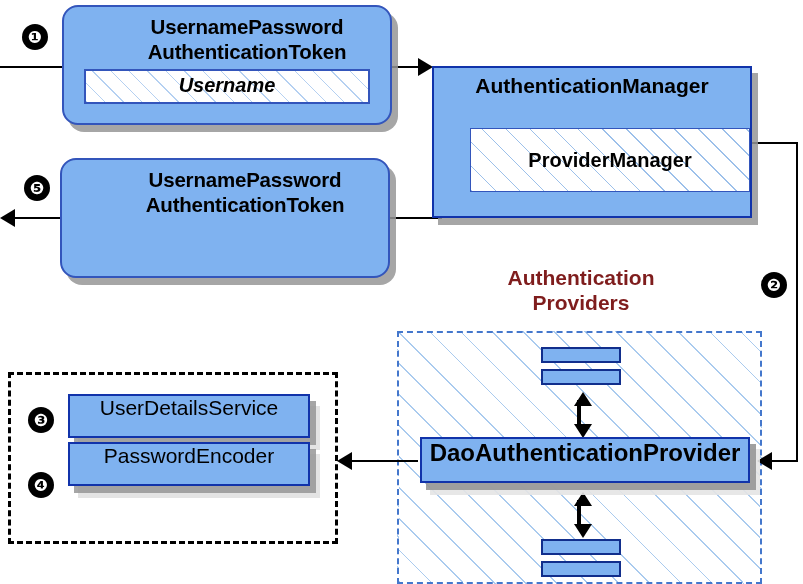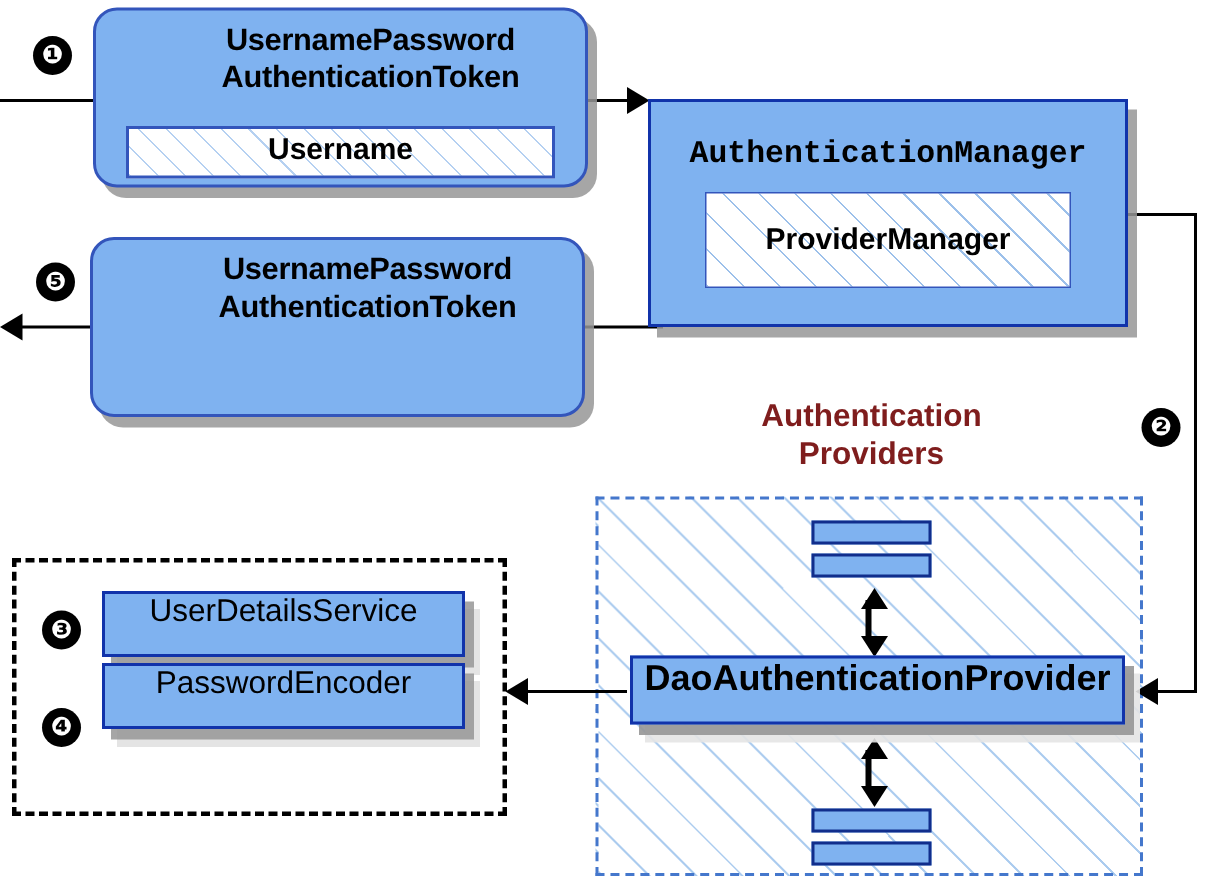--- a/index.html
+++ b/index.html
@@ -49,21 +49,22 @@
     line-height: 25px;
     padding-top: 7px;
     letter-spacing: -0.2px;
     margin-left: 40px;
   }
   .token-slots {
     display: flex;
     gap: 9px;
     justify-content: center;
     padding: 0 20px;
-    margin-top: 20px;
+    margin-top: 5px;
+    font-style: italic;
   }
   .slot {
     flex: 1 1 auto;
     border: 2px solid #3355BB;
     background-color: #ffffff;
     background-image: repeating-linear-gradient(
         45deg,
         rgba(120,170,230,0.55) 0px,
         rgba(120,170,230,0.55) 1px,
         rgba(255,255,255,0) 1px,
@@ -82,22 +83,21 @@
     background: #7FB2F0;
     border: 2px solid #1133AA;
     box-shadow: 6px 7px 0 rgba(150,150,150,0.85);
     z-index: 20;
   }
   .sq-title {
     text-align: center;
     font-weight: bold;
     font-size: 21px;
     color: #000;
-    padding-top: 24px;
-    font-family: Liberation Mono, monospace;
+    padding-top: 6px;
   }
   .inner-hatch {
     border: 1px solid #3355BB;
     background-color: #ffffff;
     background-image: repeating-linear-gradient(
         45deg,
         rgba(90,150,220,0.6) 0px,
         rgba(90,150,220,0.6) 1.2px,
         rgba(255,255,255,0) 1.2px,
         rgba(255,255,255,0) 17px);
@@ -196,21 +196,21 @@
     <div class="token-slots">
       <div class="slot">Username</div>
     </div>
   </div>
 
   <div class="abs hline" style="left:392px; top:66px; width:30px;"></div>
   <div class="abs arrow-right" style="left:418px; top:58px;"></div>
 
   <div class="abs sq-box" style="left:432px; top:66px; width:320px; height:152px;">
     <div class="sq-title">AuthenticationManager</div>
-    <div class="abs inner-hatch" style="left:36px; top:60px; width:244px; height:64px; line-height:62px;">
+    <div class="abs inner-hatch" style="left:36px; top:60px; width:280px; height:64px; line-height:62px;">
       <span>ProviderManager</span>
     </div>
   </div>
 
   <div class="abs badge" style="left:24px; top:175px;">❺</div>
 
   <div class="abs token-box" style="left:60px; top:158px; width:330px; height:120px;">
     <div class="token-title">
       <div>UsernamePassword</div>
       <div>AuthenticationToken</div>

